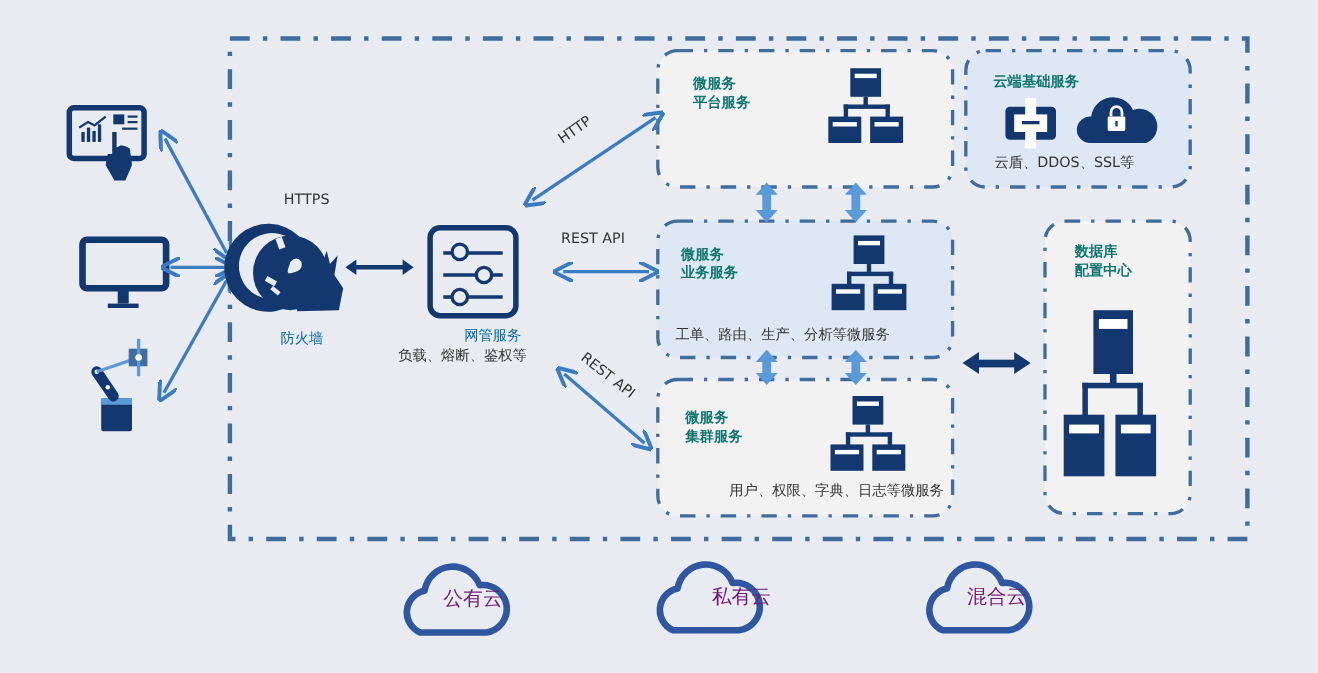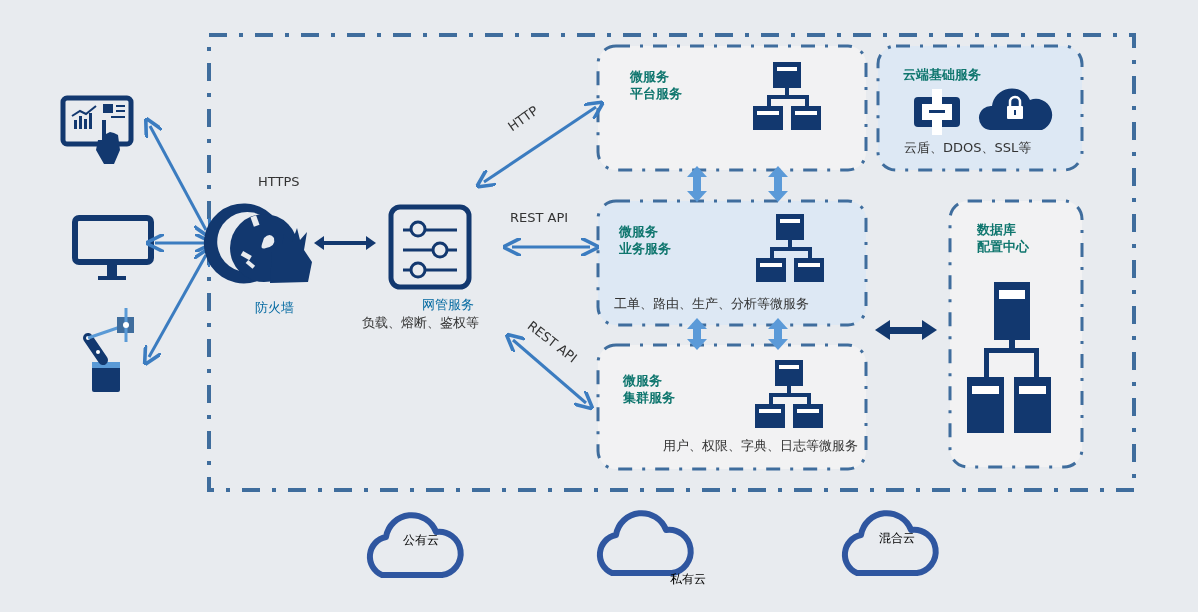--- a/index.html
+++ b/index.html
@@ -8,21 +8,21 @@
       background: #e8ebef;
       font-family: "DejaVu Sans", "Liberation Sans", sans-serif;
       position: relative;
       color: #333;
     }
     #stage { position: absolute; left: 0; top: 0; width: 1198px; height: 612px; }
     .abs { position: absolute; }
     .txt { font-size: 13px; color: #333; white-space: nowrap; }
     .title { font-size: 13px; font-weight: bold; color: #0f766e; line-height: 17px; white-space: nowrap; }
     .label-bold { font-size: 13px; font-weight: normal; color: #0369a1; white-space: nowrap; }
-    .cloud-label { font-size: 12px; color: #000000; }
+    .cloud-label { font-size: 18px; color: #701a75; }
   </style>
 </head>
 <body>
 
 <div id="stage">
   <svg width="1198" height="612" viewBox="0 0 1198 612" xmlns="http://www.w3.org/2000/svg" style="position:absolute;left:0;top:0;">
     <defs>
       <marker id="ahL" viewBox="0 0 10 10" refX="5" refY="5" markerWidth="6" markerHeight="6" orient="auto-start-reverse">
         <path d="M0,0 L10,5 L0,10" fill="none" stroke="#3b7cc0" stroke-width="2"></path>
       </marker>
@@ -235,15 +235,15 @@
 
   <div class="abs title" style="left:903px;top:66px;">云端基础服务</div>
   <div class="abs txt" style="left:904px;top:139px;">云盾、DDOS、SSL等</div>
 
   <div class="abs title" style="left:977px;top:221px;">
     <div>数据库</div>
     <div>配置中心</div>
   </div>
 
   <div class="abs cloud-label" style="left:403px;top:532px;">公有云</div>
-  <div class="abs cloud-label" style="left:670px;top:530px;margin-top:41px;">私有云</div>
+  <div class="abs cloud-label" style="left:647px;top:530px;">私有云</div>
   <div class="abs cloud-label" style="left:879px;top:530px;">混合云</div>
 </div>
 
 </body></html>

